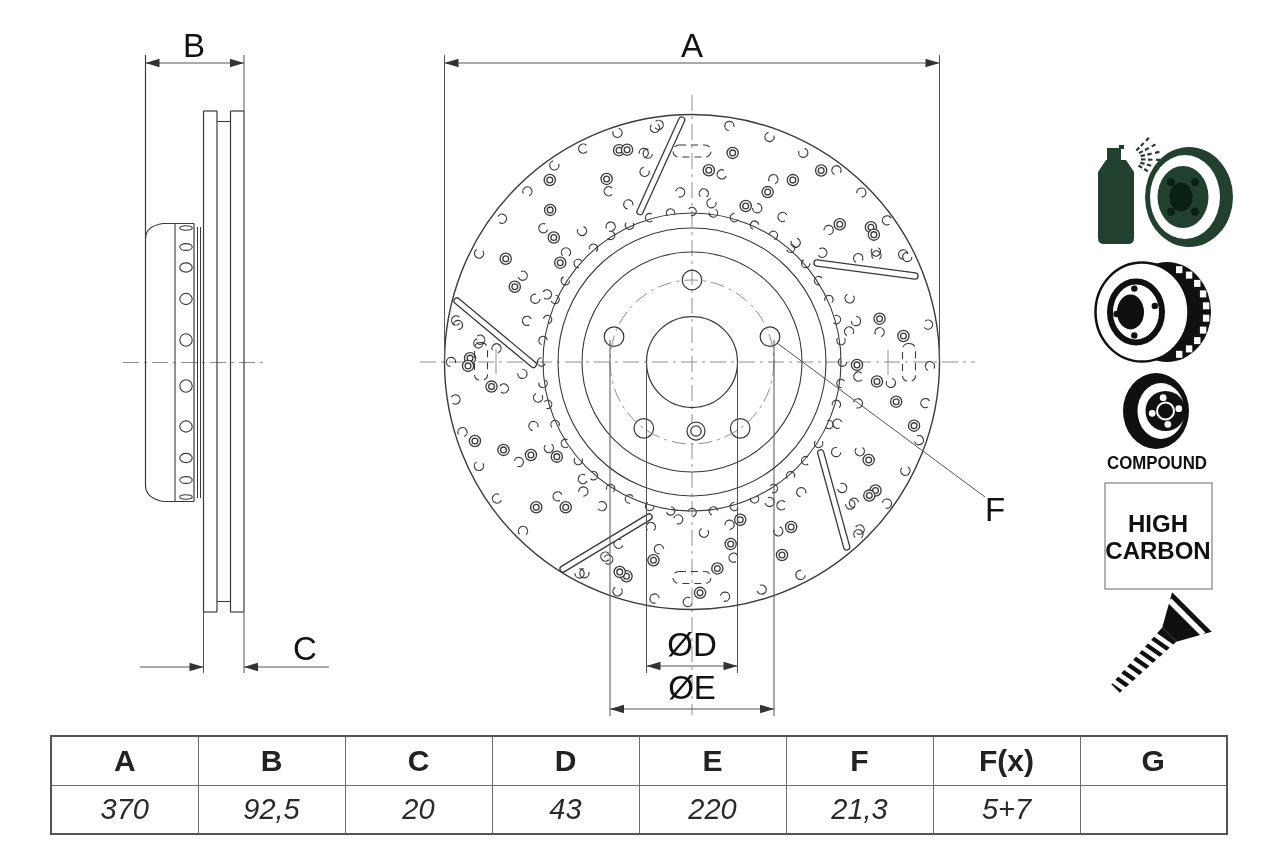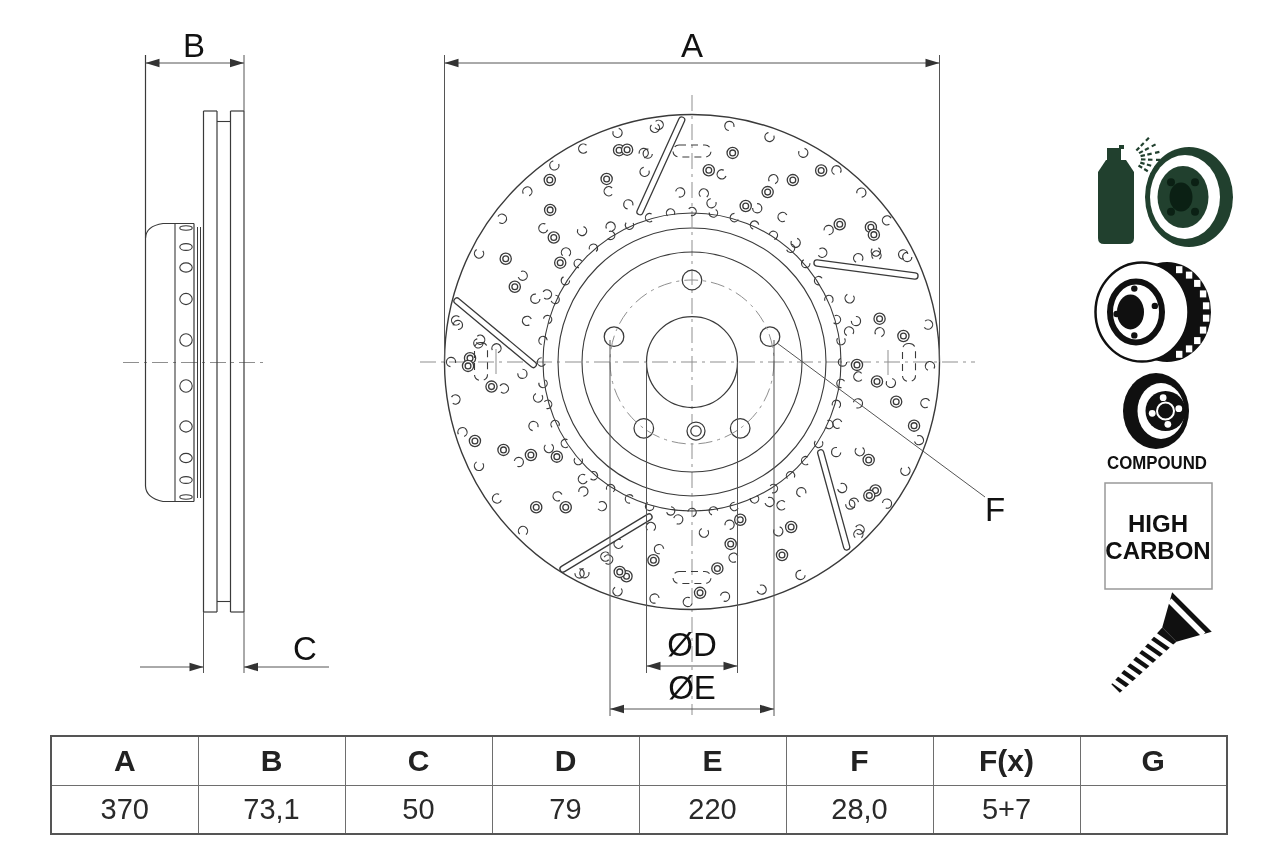--- a/index.html
+++ b/index.html
@@ -4,21 +4,21 @@
 <style>
   html,body{margin:0;padding:0;background:#fff;}
   .canvas{position:relative;width:1280px;height:853px;background:#fff;overflow:hidden;
           font-family:"Liberation Sans",sans-serif;}
   #tech-svg{position:absolute;left:0;top:0;}
   .lbl{font-family:"Liberation Sans",sans-serif;font-size:33px;fill:#111;text-anchor:middle;}
   .icon-txt{font-family:"Liberation Sans",sans-serif;font-weight:bold;fill:#101010;text-anchor:middle;}
   table.dim{position:absolute;left:50px;top:735px;width:1178px;border-collapse:collapse;
             table-layout:fixed;text-align:center;color:#222;border:2px solid #555;background:#fff;}
   table.dim th{border:1.5px solid #6e6e6e;font-size:30px;font-weight:bold;height:46px;color:#222;}
-  table.dim td{border:1.5px solid #6e6e6e;font-size:29px;font-weight:400;height:45px;color:#2a2a2a;}
+  table.dim td{border:1.5px solid #6e6e6e;font-size:29px;font-weight:400;height:45px;color:#2a2a2a;font-style:italic;}
 </style>
 </head>
 <body>
 
 <div class="canvas">
 
   <svg id="tech-svg" width="1280" height="730" viewBox="0 0 1280 730">
 
     <g id="g-center">
         <line x1="420" y1="362" x2="975" y2="362" stroke="#8f8f8f" stroke-width="1" fill="none" stroke-dasharray="16 5 3 5"></line>
@@ -452,23 +452,23 @@
         <th>D</th>
         <th>E</th>
         <th>F</th>
         <th>F(x)</th>
         <th>G</th>
       </tr>
     </thead>
     <tbody>
       <tr>
         <td>370</td>
-        <td>73,1</td>
-        <td>50</td>
-        <td>79</td>
+        <td>92,5</td>
+        <td>20</td>
+        <td>43</td>
         <td>220</td>
-        <td>28,0</td>
+        <td>21,3</td>
         <td>5+7</td>
         <td></td>
       </tr>
     </tbody>
   </table>
 </div>
 
 </body></html>

